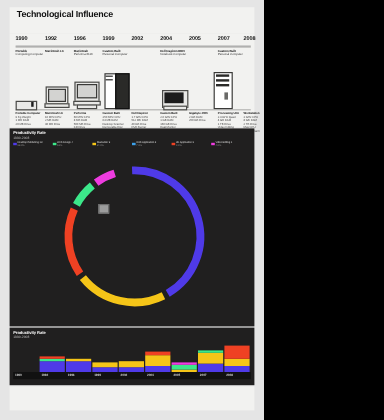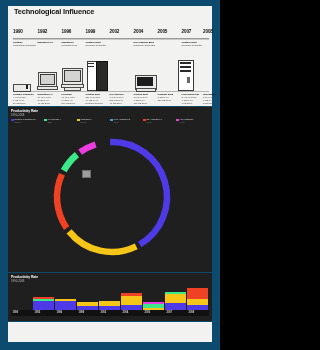--- a/index.html
+++ b/index.html
@@ -1,19 +1,19 @@
 <!DOCTYPE html>
 <html><head>
 <meta charset="utf-8">
 <style>
   html,body{margin:0;padding:0;background:#000;}
   body{width:220px;height:350px;overflow:hidden;
        font-family:"Liberation Sans","DejaVu Sans",sans-serif;
        -webkit-font-smoothing:none;}
-  #poster{position:relative;width:220px;height:350px;background:#0c4a6e;}
+  #poster{position:relative;width:220px;height:350px;background:#e5e5e5;}
 
   
   .title-block{position:absolute;left:8px;top:6px;width:204px;height:22px;
       background:#f2f2f0;}
   .title-text{position:absolute;left:6px;top:2px;width:150px;
       font-size:7.4px;line-height:8.6px;font-weight:bold;color:#111;
       letter-spacing:-0.15px;}
 
   
   .timeline{position:absolute;left:8px;top:28px;width:204px;height:78px;

